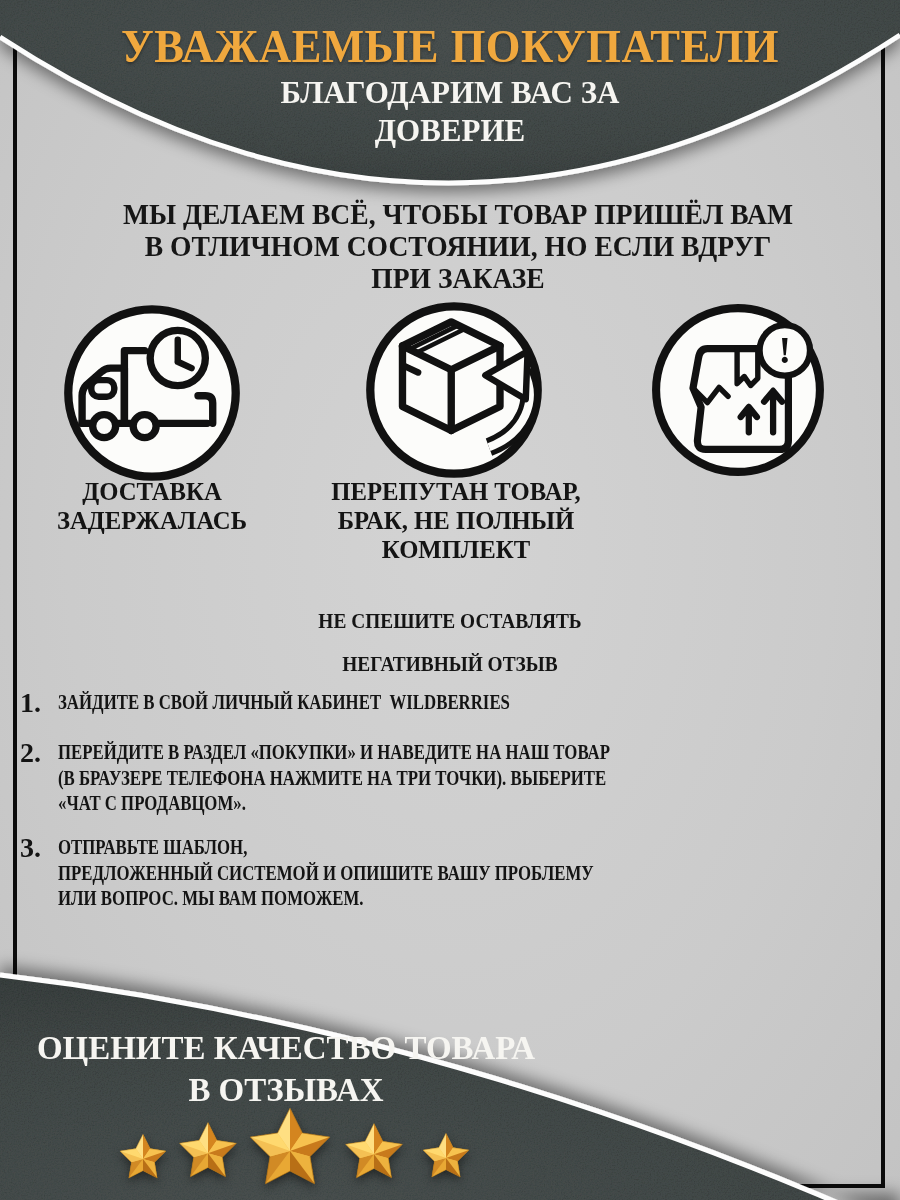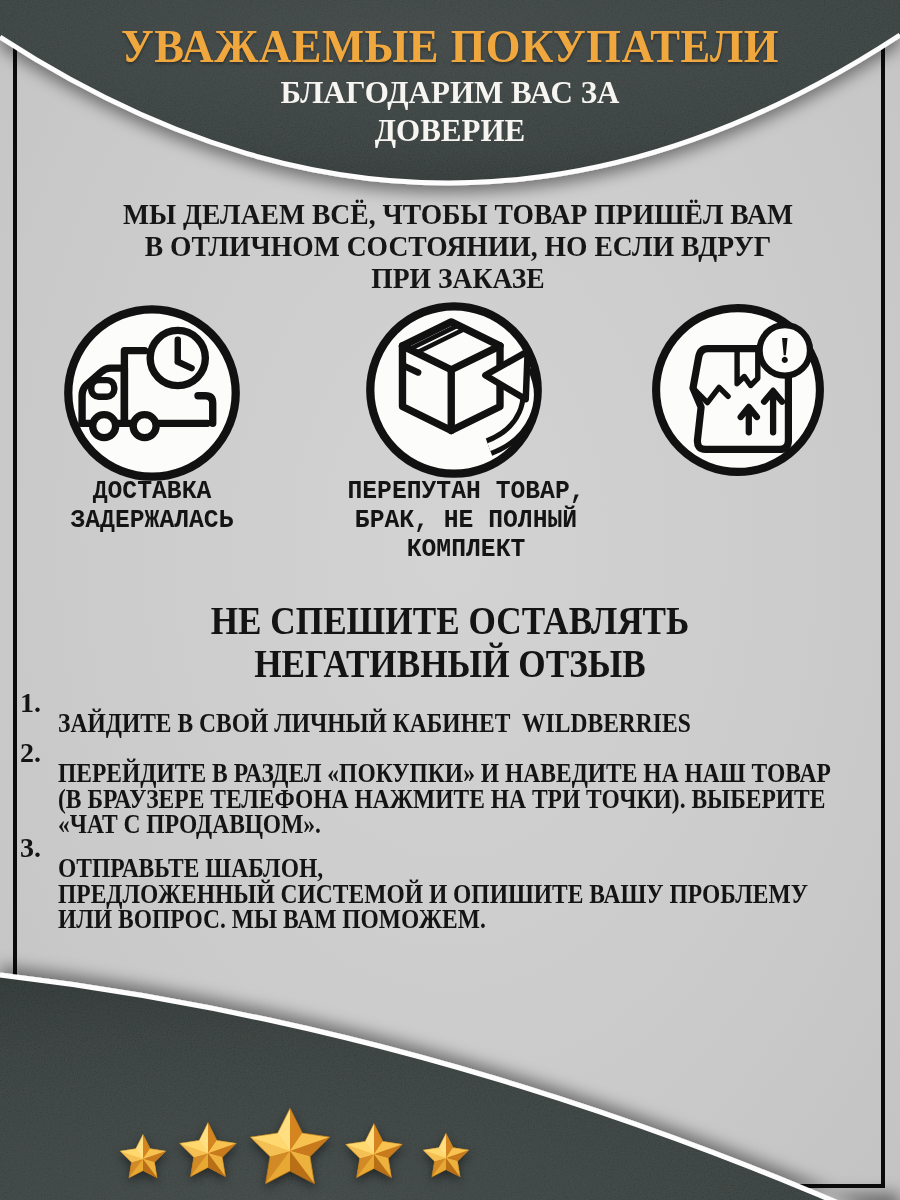--- a/index.html
+++ b/index.html
@@ -13,27 +13,27 @@
     border:4px solid #0b0b0b;box-sizing:border-box;z-index:1;
   }
   .art{position:absolute;left:0;top:0;width:900px;height:1200px;z-index:2;pointer-events:none;}
   .t{position:absolute;z-index:3;}
   .center{left:0;right:0;text-align:center;}
   .line{display:block;white-space:pre;}
   .sx .line{transform:scaleX(var(--sx,1));transform-origin:50% 50%;}
   .title{top:20px;font-size:46px;letter-spacing:.5px;color:#f0a83e;text-shadow:0 2px 3px rgba(0,0,0,.35);}
   .subtitle{top:74px;font-size:31px;line-height:38px;color:#f6f5f1;}
   .intro{top:198px;font-size:30px;line-height:32px;color:#161616;margin-left:16px;}
-  .advice{top:599px;font-size:40px;line-height:43px;color:#141414;text-align:center;}
-  .iconlab{position:absolute;z-index:3;text-align:center;font-size:26px;line-height:29px;color:#141414;font-family:Liberation Mono, monospace;}
+  .advice{top:599px;font-size:22px;line-height:43px;color:#141414;text-align:center;}
+  .iconlab{position:absolute;z-index:3;text-align:center;font-size:26px;line-height:29px;color:#141414;}
   .iconlab .line{transform:scaleX(0.95);transform-origin:50% 50%;}
   .badge-icon{position:absolute;z-index:3;}
   .step{position:absolute;left:20px;z-index:3;display:flex;color:#141414;}
   .step .num{width:38px;font-size:28px;line-height:26px;flex:none;}
-  .step .stx{font-size:28px;line-height:25.5px;margin-top:20px;}
+  .step .stx{font-size:20px;line-height:25.5px;}
   .step .stx .line{transform:scaleX(0.84);transform-origin:0 50%;}
   .footer-text{top:1027px;left:8px;width:556px;text-align:center;font-size:34px;line-height:42px;color:#f6f5f1;z-index:4;}
   .star{position:absolute;z-index:4;filter:drop-shadow(0 4px 5px rgba(0,0,0,.45));}
 </style>
 </head>
 <body>
 
 <div class="page">
 
   <div class="frame"></div>
@@ -133,21 +133,21 @@
       <path d="M97,26 L150,52 L97,78 L44,52 Z" stroke-width="8"></path>
       <path d="M44,52 V118 L97,144 V78" stroke-width="8"></path>
       <path d="M150,52 V118 L97,144" stroke-width="8"></path>
       <path d="M104,30 L51,56 M111,34 L58,60" stroke-width="5"></path>
       <path d="M44,52 V73 L61,81" stroke-width="7"></path>
     </g>
     <path d="M138,162 C176,148 192,112 176,80" fill="none" stroke="#111111" stroke-width="20"></path>
     <path d="M138,162 C176,148 192,112 176,80" fill="none" stroke="#fcfcfa" stroke-width="9"></path>
     <polygon points="134,84 180,58 178,110" fill="#fcfcfa" stroke="#111111" stroke-width="7" stroke-linejoin="round"></polygon>
   </svg>
-  <div class="iconlab" style="left:326px;top:477px;width:280px">
+  <div class="iconlab" style="left:316px;top:477px;width:280px">
     <span class="line">ПЕРЕПУТАН ТОВАР,</span>
     <span class="line">БРАК, НЕ ПОЛНЫЙ</span>
     <span class="line">КОМПЛЕКТ</span>
   </div>
 
   <svg class="badge-icon" style="left:648px;top:300px;width:180px;height:180px" viewBox="0 0 200 200">
     <circle cx="100" cy="100" r="91" fill="#fcfcfa" stroke="#111111" stroke-width="9"></circle>
     <g fill="none" stroke="#111111" stroke-linecap="round" stroke-linejoin="round">
       <path d="M66,54 H146 Q156,54 156,64 V156 Q156,166 146,166 H64 Q54,166 55,155 L59,119 L50,98 L56,65 Q57.5,54 66,54 Z" stroke-width="8"></path>
       <path d="M50,98 L66,114 L79,97 L89,107" stroke-width="6"></path>
@@ -182,20 +182,24 @@
   </div>
   <div class="step" style="top:835px">
     <span class="num">3.</span>
     <div class="stx">
       <span class="line">ОТПРАВЬТЕ ШАБЛОН,</span>
       <span class="line">ПРЕДЛОЖЕННЫЙ СИСТЕМОЙ И ОПИШИТЕ ВАШУ ПРОБЛЕМУ</span>
       <span class="line">ИЛИ ВОПРОС. МЫ ВАМ ПОМОЖЕМ.</span>
     </div>
   </div>
 
+  <div class="t footer-text sx" style="--sx:.97">
+    <span class="line">ОЦЕНИТЕ КАЧЕСТВО ТОВАРА</span>
+    <span class="line">В ОТЗЫВАХ</span>
+  </div>
 
   <div>
     <svg class="star" style="left:117px;top:1133px;width:52px;height:51px">
         <use href="#star-sym" width="52" height="51"></use>
       </svg>
     <svg class="star" style="left:176px;top:1121px;width:64px;height:63px">
         <use href="#star-sym" width="64" height="63"></use>
       </svg>
     <svg class="star" style="left:245px;top:1106px;width:90px;height:88px">
         <use href="#star-sym" width="90" height="88"></use>

